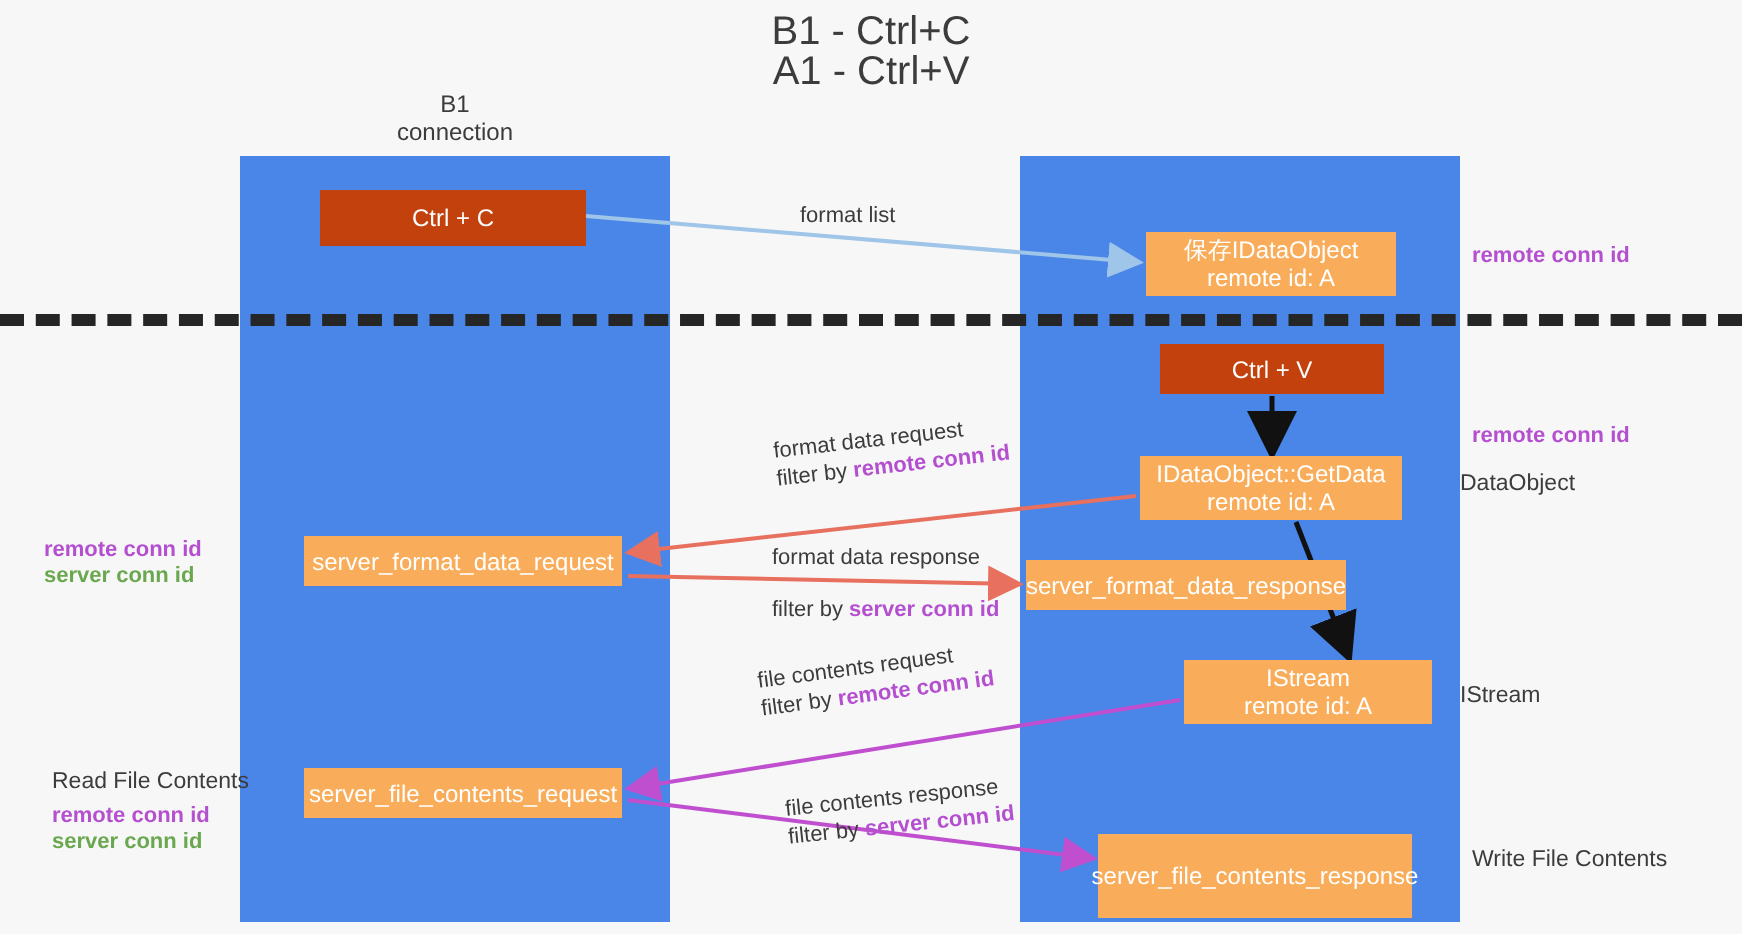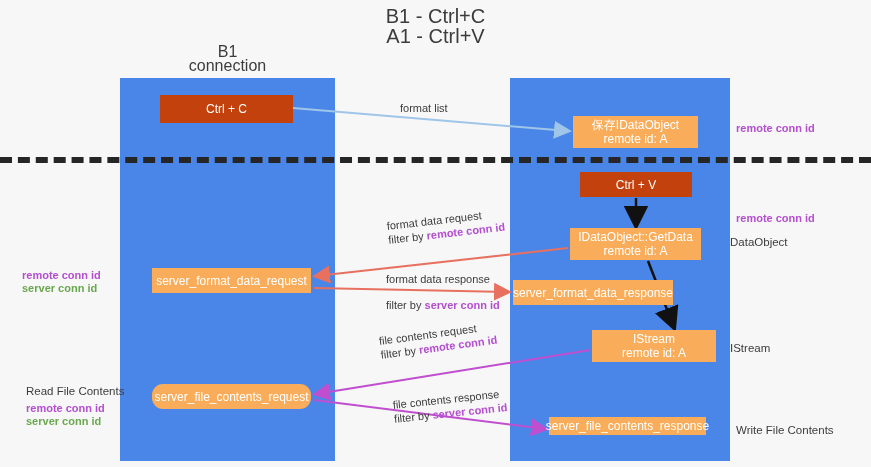--- a/index.html
+++ b/index.html
@@ -14,21 +14,21 @@
   .abs{position:absolute;}
 
   
   #title{
     left:0;top:6px;width:871px;text-align:center;
     font-size:20px;color:#3c3c3c;line-height:20px;
   }
 
   
   .lane-head{
-    font-size:16px;color:#3c3c3c;text-align:center;line-height:14px;
+    font-size:12px;color:#3c3c3c;text-align:center;line-height:14px;
   }
   #head-b1{left:120px;top:45px;width:215px;}
   #head-a1{left:510px;top:45px;width:220px;}
 
   
   .lane{background:#4a86e8;}
   #lane-b1{left:120px;top:78px;width:215px;height:383px;}
   #lane-a1{left:510px;top:78px;width:220px;height:383px;}
 
   
@@ -47,22 +47,22 @@
   .green{background:#c2410c;}
   .orange{background:#f9ad5a;}
 
   #n-ctrlc{left:160px;top:95px;width:133px;height:28px;}
   #n-idataobject{left:573px;top:116px;width:125px;height:32px;}
   #n-ctrlv{left:580px;top:172px;width:112px;height:25px;}
   #n-getdata{left:570px;top:228px;width:131px;height:32px;}
   #n-sfdreq{left:152px;top:268px;width:159px;height:25px;}
   #n-sfdresp{left:513px;top:280px;width:160px;height:25px;align-items:center;}
   #n-istream{left:592px;top:330px;width:124px;height:32px;}
-  #n-sfcreq{left:152px;top:384px;width:159px;height:25px;border-radius:11px;}
-  #n-sfcresp{left:549px;top:417px;width:157px;height:18px;}
+  #n-sfcreq{left:152px;top:384px;width:159px;height:25px;}
+  #n-sfcresp{left:549px;top:417px;width:157px;height:42px;}
 
   
   .ann{font-size:11px;line-height:13px;font-weight:bold;}
   .purple{color:#b44fd0;}
   .green-t{color:#6aa84f;}
   .plain{color:#3c3c3c;font-weight:normal;font-size:11.5px;}
 
   #ann-r1{left:736px;top:122px;}
   #ann-r2{left:736px;top:212px;}
   #lbl-dataobject{left:730px;top:236px;}

